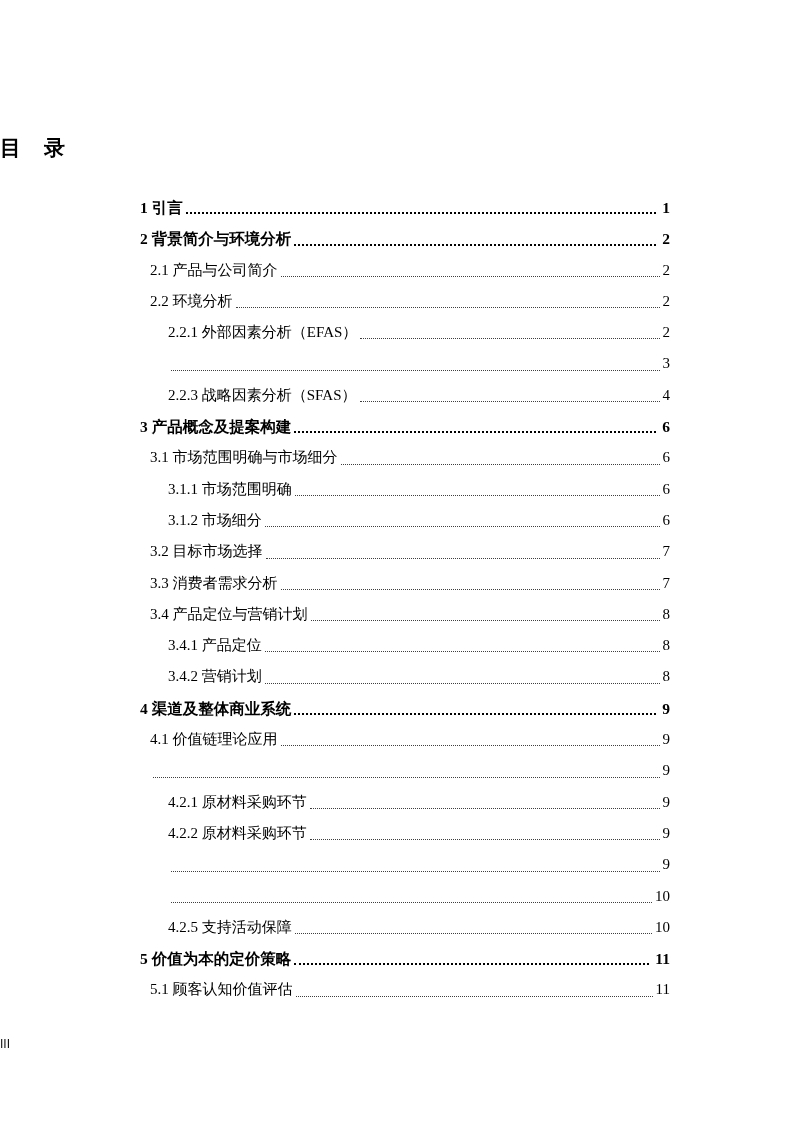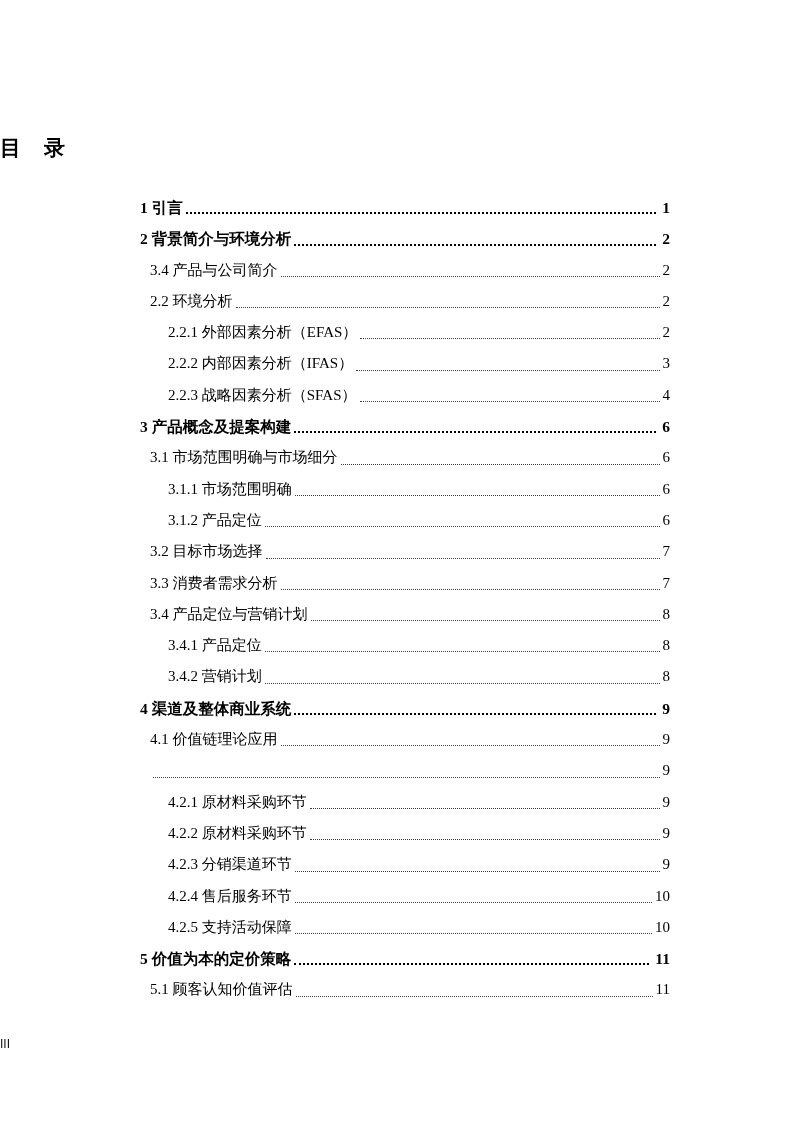--- a/index.html
+++ b/index.html
@@ -81,39 +81,38 @@
     <span class="toc-page">1</span>
   </div>
 
   <div class="toc-row lvl1 bold">
     <span class="toc-label">2 背景简介与环境分析</span>
     <span class="toc-leader"></span>
     <span class="toc-page">2</span>
   </div>
 
   <div class="toc-row lvl2">
-    <span class="toc-label">3.4 产品与公司简介</span>
+    <span class="toc-label">2.1 产品与公司简介</span>
     <span class="toc-leader"></span>
     <span class="toc-page">2</span>
   </div>
 
   <div class="toc-row lvl2">
     <span class="toc-label">2.2 环境分析</span>
     <span class="toc-leader"></span>
     <span class="toc-page">2</span>
   </div>
 
   <div class="toc-row lvl3">
     <span class="toc-label">2.2.1 外部因素分析（EFAS）</span>
     <span class="toc-leader"></span>
     <span class="toc-page">2</span>
   </div>
 
   <div class="toc-row lvl3">
-    <span class="toc-label">2.2.2 内部因素分析（IFAS）</span>
     <span class="toc-leader"></span>
     <span class="toc-page">3</span>
   </div>
 
   <div class="toc-row lvl3">
     <span class="toc-label">2.2.3 战略因素分析（SFAS）</span>
     <span class="toc-leader"></span>
     <span class="toc-page">4</span>
   </div>
 
@@ -129,21 +128,21 @@
     <span class="toc-page">6</span>
   </div>
 
   <div class="toc-row lvl3">
     <span class="toc-label">3.1.1 市场范围明确</span>
     <span class="toc-leader"></span>
     <span class="toc-page">6</span>
   </div>
 
   <div class="toc-row lvl3">
-    <span class="toc-label">3.1.2 产品定位</span>
+    <span class="toc-label">3.1.2 市场细分</span>
     <span class="toc-leader"></span>
     <span class="toc-page">6</span>
   </div>
 
   <div class="toc-row lvl2">
     <span class="toc-label">3.2 目标市场选择</span>
     <span class="toc-leader"></span>
     <span class="toc-page">7</span>
   </div>
 
@@ -194,27 +193,25 @@
     <span class="toc-page">9</span>
   </div>
 
   <div class="toc-row lvl3">
     <span class="toc-label">4.2.2 原材料采购环节</span>
     <span class="toc-leader"></span>
     <span class="toc-page">9</span>
   </div>
 
   <div class="toc-row lvl3">
-    <span class="toc-label">4.2.3 分销渠道环节</span>
-    <span class="toc-leader"></span>
-    <span class="toc-page">9</span>
-  </div>
-
-  <div class="toc-row lvl3">
-    <span class="toc-label">4.2.4 售后服务环节</span>
+    <span class="toc-leader"></span>
+    <span class="toc-page">9</span>
+  </div>
+
+  <div class="toc-row lvl3">
     <span class="toc-leader"></span>
     <span class="toc-page">10</span>
   </div>
 
   <div class="toc-row lvl3">
     <span class="toc-label">4.2.5 支持活动保障</span>
     <span class="toc-leader"></span>
     <span class="toc-page">10</span>
   </div>
 

